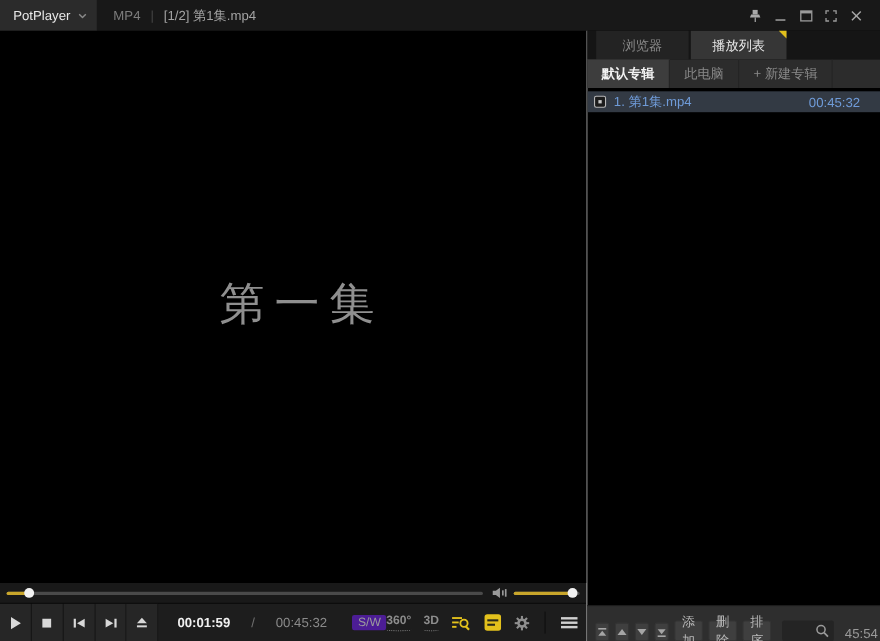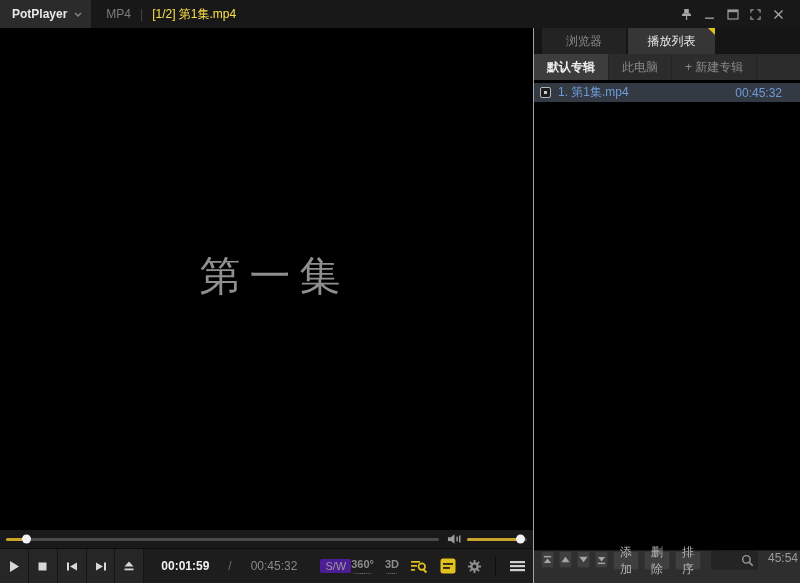--- a/index.html
+++ b/index.html
@@ -2,25 +2,25 @@
 <html><head>
 <meta charset="utf-8">
 <style>
   * { box-sizing: border-box; margin: 0; padding: 0; }
   html,body { width:800px; height:583px; overflow:hidden; background:#000; }
   body { font-family:"Liberation Sans", sans-serif; font-size:12px; -webkit-font-smoothing:antialiased; }
   .window { width:800px; height:583px; display:flex; flex-direction:column; background:#181818; }
 
   
   .titlebar { height:28px; background:#181818; display:flex; align-items:center; flex:0 0 28px; }
-  .app-menu { height:28px; padding:0 9px 0 12px; background:#2b2b2b; display:flex; align-items:center; gap:7px; color:#e8e8e8; font-weight:bold; cursor:default; }
+  .app-menu { height:28px; padding:0 9px 0 12px; background:#2b2b2b; display:flex; align-items:center; gap:7px; color:#e8e8e8; font-weight:normal; cursor:default; }
   .chev { width:8px; height:5px; }
   .format-badge { color:#7d7d7d; margin-left:15px; }
   .tb-sep { color:#454545; margin:0 9px; }
-  .media-title { color:#fde047; }
+  .media-title { color:#a3a3a3; }
   .win-controls { margin-left:auto; display:flex; align-items:center; padding-right:10px; }
   .win-btn { width:23px; height:22px; display:flex; align-items:center; justify-content:center; }
 
   
   .main { flex:1; display:flex; min-height:0; }
   .player-col { width:533px; display:flex; flex-direction:column; }
 
   .video { flex:1; background:#000; position:relative; }
   .video-text { position:absolute; left:16px; right:0; top:50%; transform:translateY(-54%); text-align:center; color:#8f8f8f; font-size:41px; font-weight:300; letter-spacing:9px; font-family:"Liberation Serif", serif; }
 
@@ -58,21 +58,21 @@
   .album-tab { padding:0 13px; color:#8a8a8a; display:flex; align-items:center; justify-content:center; border-right:1px solid #242424; cursor:default; }
   .album-tab.active { background:#3d3d3d; color:#f2f2f2; font-weight:bold;align-items:center; }
   .playlist-body { flex:1; padding-top:3px; overflow:hidden; }
   .pl-row { height:19px; display:flex; align-items:center; gap:7px; padding:0 18px 0 6px; color:#9c9c9c; cursor:default; }
   .pl-row.selected { background:#333a44; color:#6f9bd8; }
   .pl-icon { width:11px; height:11px; flex:0 0 11px; border:1px solid #b8b8b8; border-radius:2px; background:#1c1c1c; display:flex; align-items:center; justify-content:center; }
   .pl-icon::after { content:""; width:3px; height:3px; background:#c8c8c8; }
   .pl-title { white-space:nowrap; overflow:hidden; }
   .pl-dur { margin-left:auto; }
 
-  .side-footer { height:33px; flex:0 0 33px; background:#2e2e2e; border-top:1px solid #1c1c1c; display:flex; align-items:flex-start; padding:0 7px; gap:5px; }
+  .side-footer { height:33px; flex:0 0 33px; background:#2e2e2e; border-top:1px solid #1c1c1c; display:flex; align-items:flex-end; padding:0 7px; gap:5px; }
   .sq-btn { width:21px; height:17px; background:#3f3f3f; border:1px solid #343434; border-radius:2px; display:flex; align-items:center; justify-content:center; cursor:default; }
   .txt-btn { height:19px; padding:0 6px; background:#3f3f3f; border:1px solid #343434; border-radius:2px; color:#b8b8b8; display:flex; align-items:center; cursor:default; }
   .txt-btn:first-of-type { margin-left:5px; }
   .pl-search { display:flex; align-items:center; gap:3px; background:#242424; height:19px; border-radius:2px; padding:0 4px 0 5px; margin-left:5px; }
   .pl-search input { width:22px; border:none; background:transparent; color:#ccc; font-size:11px; outline:none; }
   .total-time { color:#9a9a9a; margin-left:5px; }
 </style>
 </head>
 <body>
 

